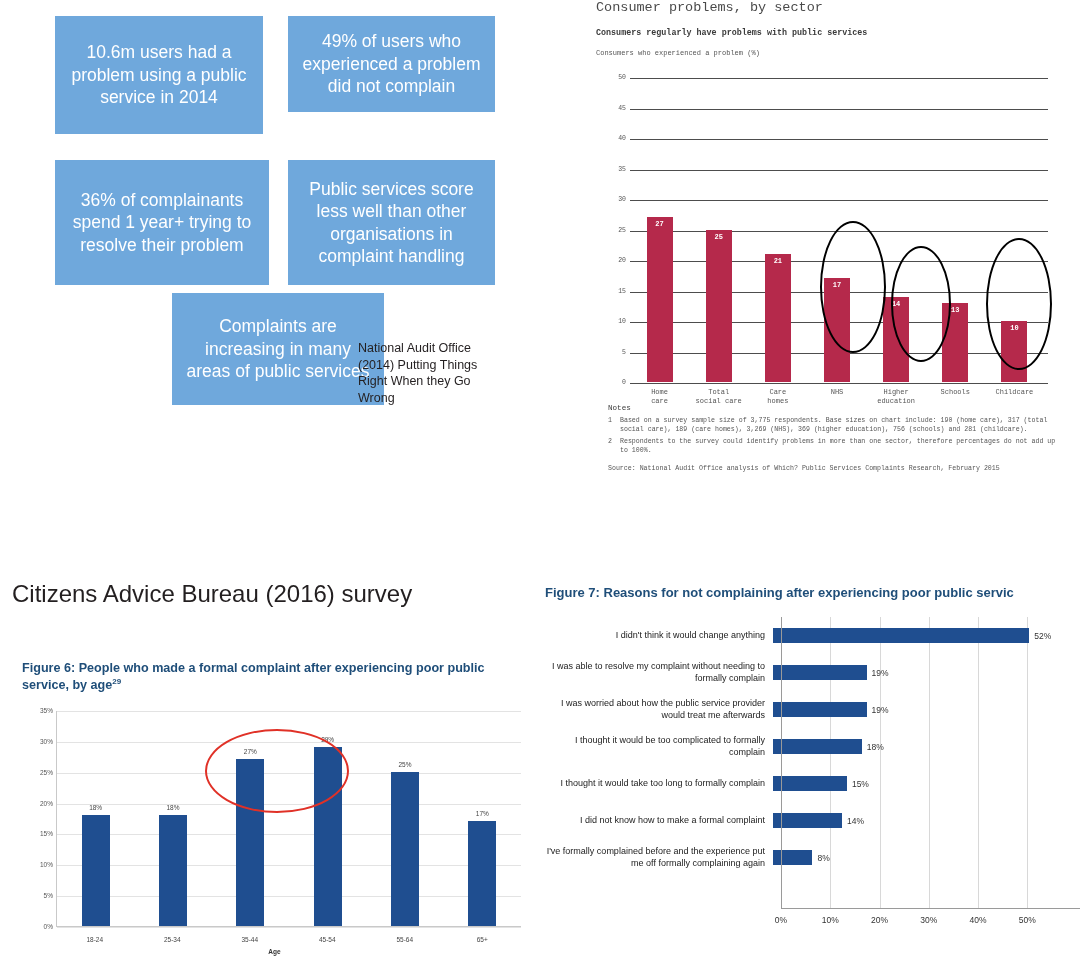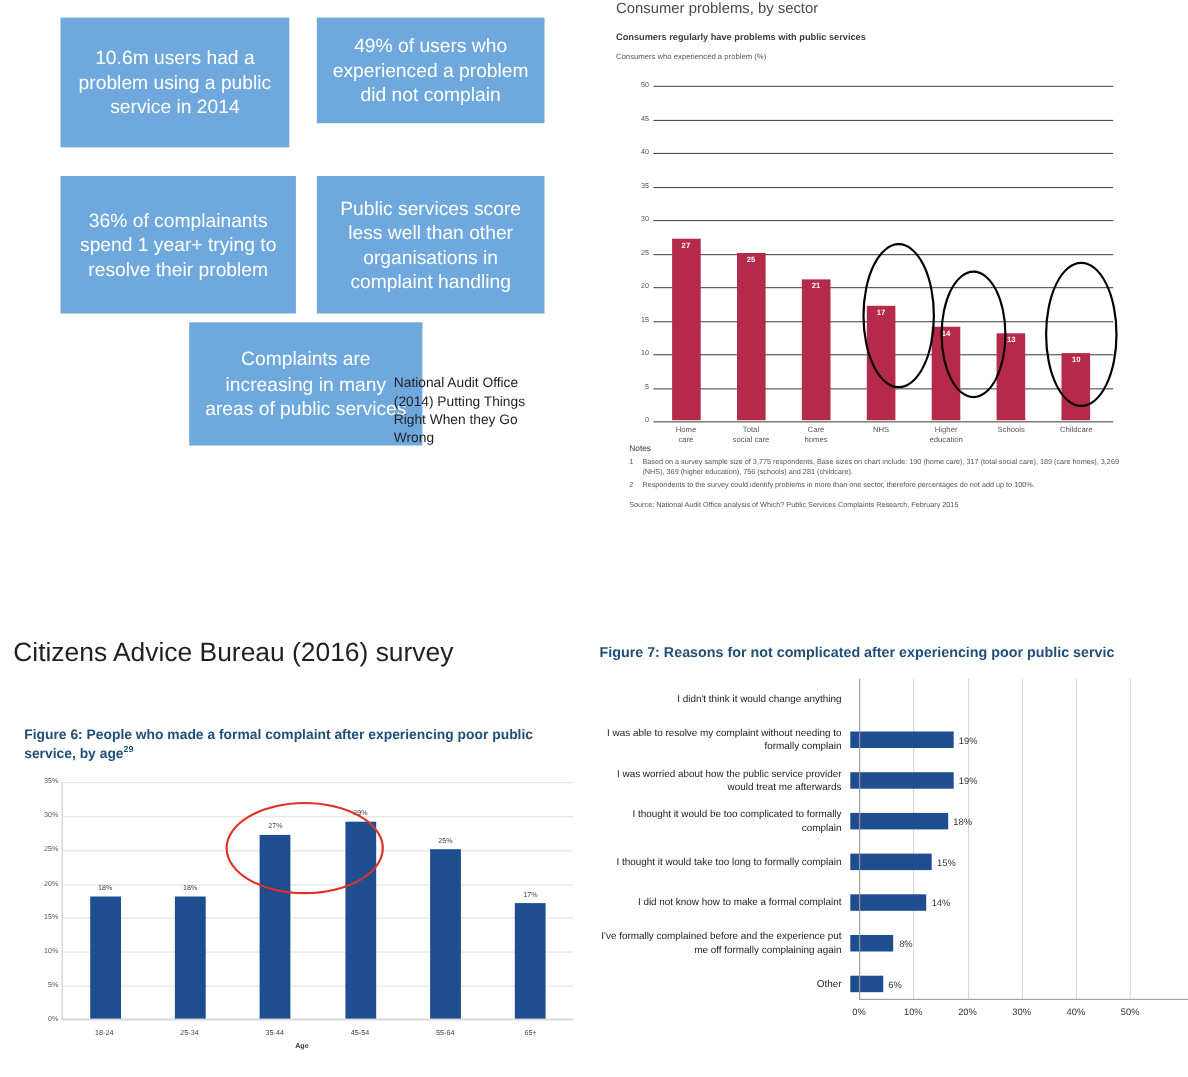--- a/index.html
+++ b/index.html
@@ -22,21 +22,21 @@
   #bb2{left:0px;  top:152px;width:214px;height:125px;}
   #bb3{left:233px;top:152px;width:207px;height:125px;}
   #bb4{left:117px;top:285px;width:212px;height:112px;}
 
   .citation{
     position:absolute;left:358px;top:340px;width:140px;
     font-size:12.5px;line-height:1.32;color:#231f20;
   }
 
   
-  .nao{position:absolute;left:560px;top:0px;width:470px;height:510px;color:#3b3b3b;}
+  .nao{position:absolute;left:596px;top:0px;width:470px;height:510px;color:#3b3b3b;font-family:Liberation Mono, monospace;}
   .nao-title{font-size:13.5px;color:#4a4a4a;}
   .nao-sub{font-size:8.4px;font-weight:bold;margin-top:13px;color:#3b3b3b;}
   .nao-ylab{font-size:7px;margin-top:11px;color:#555;}
   .nao-plot{position:absolute;left:12px;top:78px;width:440px;height:305px;}
   .nao-grid{position:absolute;left:22px;top:0;right:0;bottom:0;}
   .nao-gline{position:absolute;left:0;right:0;height:1px;background:#4d4d4d;}
   .nao-tick{position:absolute;left:0;width:18px;text-align:right;font-size:6.5px;color:#555;}
   .nao-bars{position:absolute;left:22px;right:4px;bottom:1px;top:0;display:flex;align-items:flex-end;}
   .nao-barcell{flex:1;display:flex;flex-direction:column;align-items:center;justify-content:flex-end;height:100%;}
   .nao-bar{width:26px;background:#b5294b;position:relative;}
@@ -259,32 +259,36 @@
         <div class="cab-cat">25-34</div>
         <div class="cab-cat">35-44</div>
         <div class="cab-cat">45-54</div>
         <div class="cab-cat">55-64</div>
         <div class="cab-cat">65+</div>
       </div>
     <div class="cab-xlab">Age</div>
   </div>
 
   <div class="f7">
-    <div class="f7-title">Figure 7: Reasons for not complicated after experiencing poor public servic</div>
+    <div class="f7-title">Figure 7: Reasons for not complaining after experiencing poor public servic</div>
     <div class="f7-chart">
       <div id="f7-vlines">
           <div class="f7-vline" style="left: 285.273px;"></div>
           <div class="f7-vline" style="left: 334.545px;"></div>
           <div class="f7-vline" style="left: 383.818px;"></div>
           <div class="f7-vline" style="left: 433.091px;"></div>
           <div class="f7-vline" style="left: 482.364px;"></div>
         </div>
       <div id="f7-rows">
           <div class="f7-row">
             <div class="f7-rowlabel">I didn't think it would change anything</div>
+            <div class="f7-barzone">
+              <div class="f7-bar" style="width: 256.218px; background: rgb(31, 78, 144);"></div>
+              <span class="f7-val">52%</span>
+            </div>
           </div>
           <div class="f7-row">
             <div class="f7-rowlabel">I was able to resolve my complaint without needing to formally complain</div>
             <div class="f7-barzone">
               <div class="f7-bar" style="width: 93.6182px; background: rgb(31, 78, 144);"></div>
               <span class="f7-val">19%</span>
             </div>
           </div>
           <div class="f7-row">
             <div class="f7-rowlabel">I was worried about how the public service provider would treat me afterwards</div>
@@ -312,27 +316,20 @@
             <div class="f7-barzone">
               <div class="f7-bar" style="width: 68.9818px; background: rgb(31, 78, 144);"></div>
               <span class="f7-val">14%</span>
             </div>
           </div>
           <div class="f7-row">
             <div class="f7-rowlabel">I've formally complained before and the experience put me off formally complaining again</div>
             <div class="f7-barzone">
               <div class="f7-bar" style="width: 39.4182px; background: rgb(31, 78, 144);"></div>
               <span class="f7-val">8%</span>
-            </div>
-          </div>
-          <div class="f7-row">
-            <div class="f7-rowlabel">Other</div>
-            <div class="f7-barzone">
-              <div class="f7-bar" style="width: 29.5636px; background: rgb(31, 78, 144);"></div>
-              <span class="f7-val">6%</span>
             </div>
           </div>
         </div>
       <div class="f7-axisline"></div>
       <div class="f7-xaxis"></div>
       <div id="f7-xticks">
           <div class="f7-xtick" style="left: 236px;">0%</div>
           <div class="f7-xtick" style="left: 285.273px;">10%</div>
           <div class="f7-xtick" style="left: 334.545px;">20%</div>
           <div class="f7-xtick" style="left: 383.818px;">30%</div>

